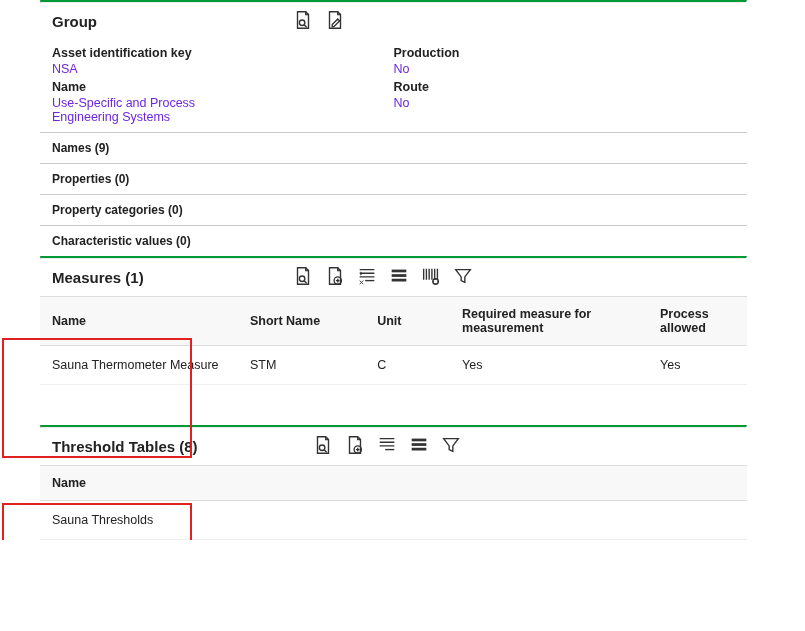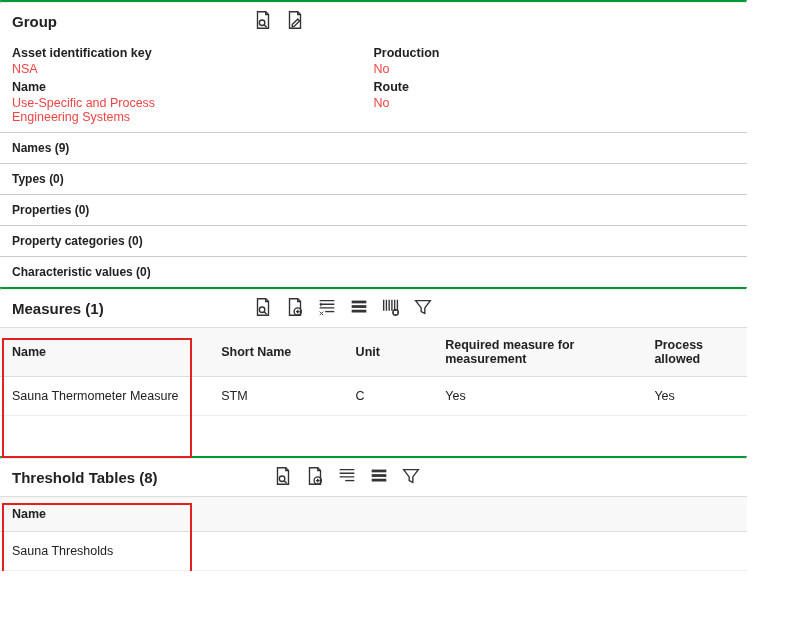--- a/index.html
+++ b/index.html
@@ -52,21 +52,21 @@
     flex: 0 0 50%;
   }
   .field-label {
     font-weight: 700;
     font-size: 12.5px;
     margin-top: 4px;
   }
   .field-value {
     font-size: 12.5px;
     margin-top: 2px;
-    color: #ef4444;
+    color: #6d28d9;
   }
   .collapsible-band {
     padding: 8px 12px;
     font-weight: 700;
     font-size: 12px;
     border-top: 1px solid #ccc;
   }
   .table {
     width: 100%;
     border-collapse: collapse;
@@ -87,20 +87,21 @@
     border-bottom: 1px solid #eee;
   }
   .highlight-box {
     position: absolute;
     border: 2px solid #e32020;
     pointer-events: none;
   }
   .page-wrap {
     position: relative;
     width: 747px;
+    padding-left: 40px;
   }
 </style>
 </head>
 <body>
 
 <div class="page-wrap">
 
   <div class="section">
     <hr class="green-divider">
     <div class="section-header">
@@ -133,21 +134,20 @@
       <div class="field-group">
         <div class="field-label">Production</div>
         <div class="field-value">No</div>
         <div class="field-label">Route</div>
         <div class="field-value">No</div>
       </div>
     </div>
   </div>
 
   <div class="collapsible-band">Names (9)</div>
-  <div class="collapsible-band">Types (0)</div>
   <div class="collapsible-band">Properties (0)</div>
   <div class="collapsible-band">Property categories (0)</div>
   <div class="collapsible-band">Characteristic values (0)</div>
 
   <div class="section">
     <hr class="green-divider">
     <div class="section-header">
       <div class="section-title">Measures (1)</div>
       <div class="toolbar">
         <span>

